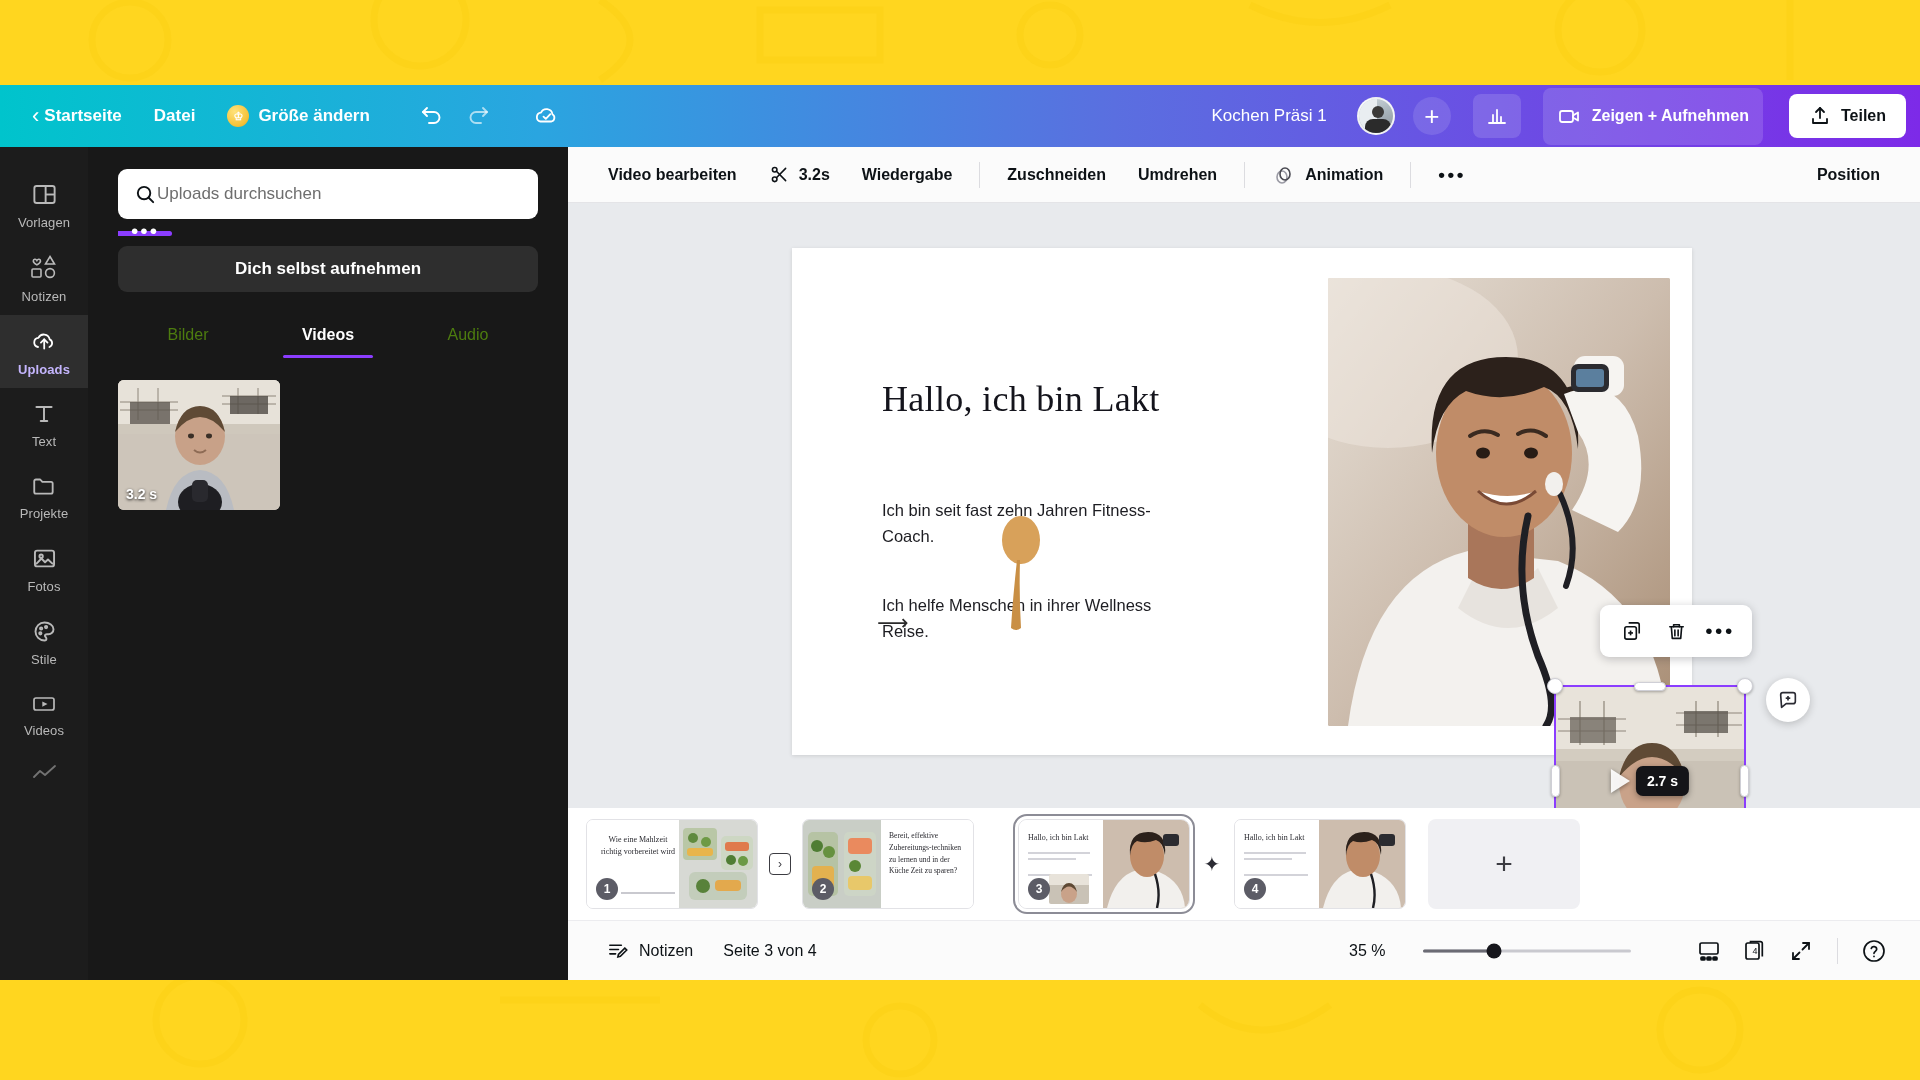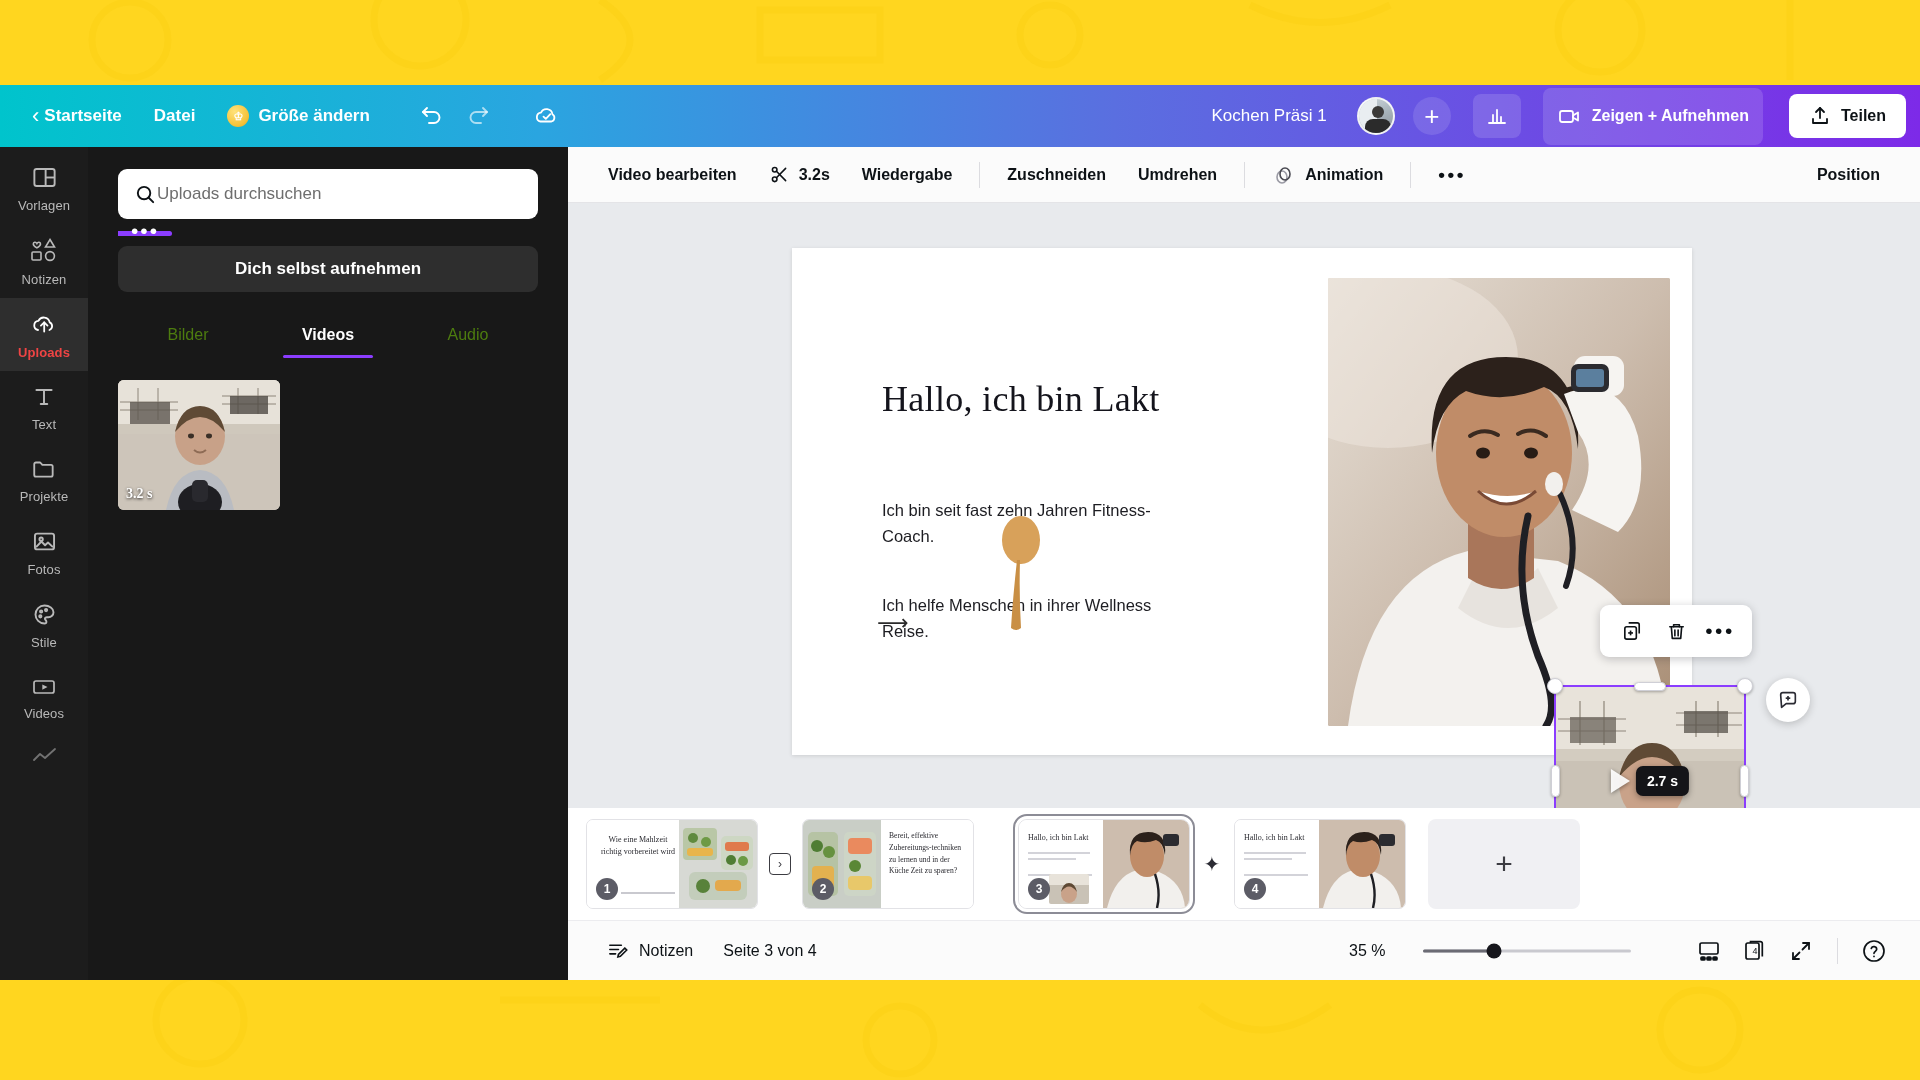--- a/index.html
+++ b/index.html
@@ -69,30 +69,30 @@
     display:flex; align-items:center; gap:10px; background:#fff; color:#0d1216;
     padding: 11px 20px; border-radius: 8px; font-size:16px; font-weight:700;
     cursor:pointer; margin-left: 10px;
   }
 
   
   #body { display: flex; height: 833px; width: 100%; }
 
   
   #rail {
-    width: 88px; background: #1c1c1c; flex:none; padding-top: 4px;
+    width: 88px; background: #1c1c1c; flex:none; padding-top: 21px;
     display:flex; flex-direction: column; align-items:center; overflow:hidden;
   }
   .rail-item {
     width: 88px; padding: 13px 0 11px; display:flex; flex-direction:column;
     align-items:center; gap:7px; cursor:pointer; color:#b9b9b9;
   }
   .rail-item.active { background:#2e2e2e; color:#fff; }
   .rail-item .lbl { font-size: 13px; font-weight: 400; letter-spacing:.1px; }
-  .rail-item.active .lbl { font-weight: 700; color:#ef4444; }
+  .rail-item.active .lbl { font-weight: 700; color:#c4b5fd; }
   .rail-item svg { display:block; }
 
   
   #panel {
     width: 480px; background: #181818; flex:none; padding: 22px 30px 0;
     position: relative; overflow:hidden;
   }
   .search-box {
     position: relative; height: 50px; background: #fff; border-radius: 9px;
     display:flex; align-items:center; padding: 0 16px; gap: 0; cursor: text;
@@ -128,21 +128,21 @@
     content:''; position:absolute; left: 18%; right:18%; bottom: 0; height: 3px;
     background:#8b3dff; border-radius: 2px;
   }
   .thumb-grid { margin-top: 22px; }
   .vid-thumb {
     width: 162px; height: 130px; border-radius: 6px; overflow:hidden;
     position: relative; cursor:pointer; background:#d8d2c8;
   }
   .vid-thumb .dur {
     position:absolute; left: 8px; bottom: 8px; color:#fff; font-size: 14px;
-    font-weight: 700; text-shadow: 0 1px 3px rgba(0,0,0,.85); font-family: Liberation Serif, serif;
+    font-weight: 700; text-shadow: 0 1px 3px rgba(0,0,0,.85);
   }
 
   
   #editor { flex: 1; display:flex; flex-direction:column; background:#e8eaed; min-width: 0; }
   #edit-toolbar {
     height: 56px; background:#fbfbfb; display:flex; align-items:center;
     padding: 0 26px; gap: 4px; border-bottom: 1px solid #e4e4e7; flex:none;
   }
   .et-item {
     padding: 9px 14px; border-radius: 7px; font-size: 16px; color:#0d1216;

